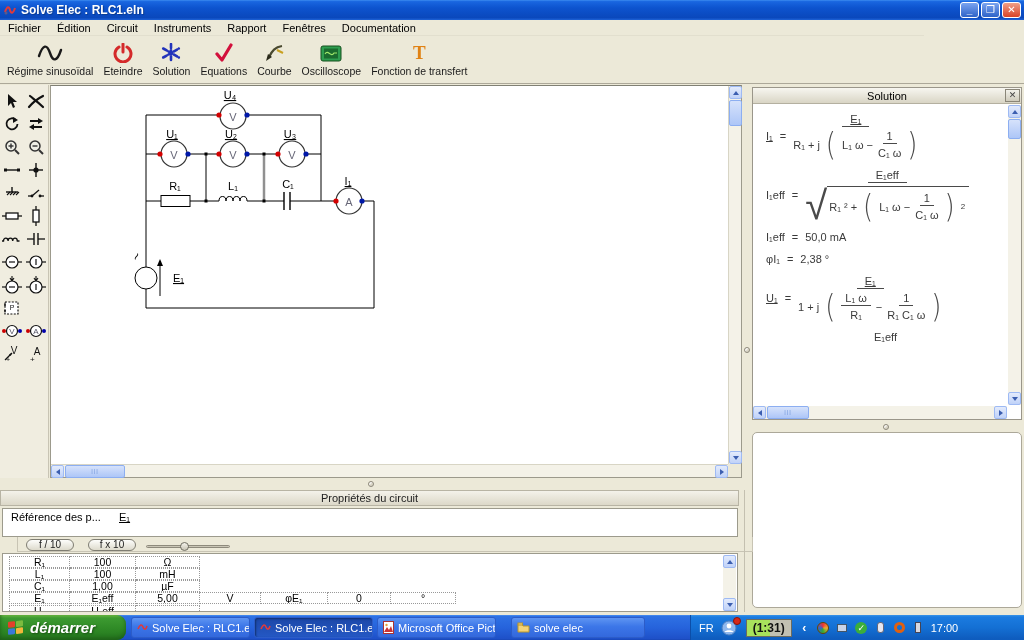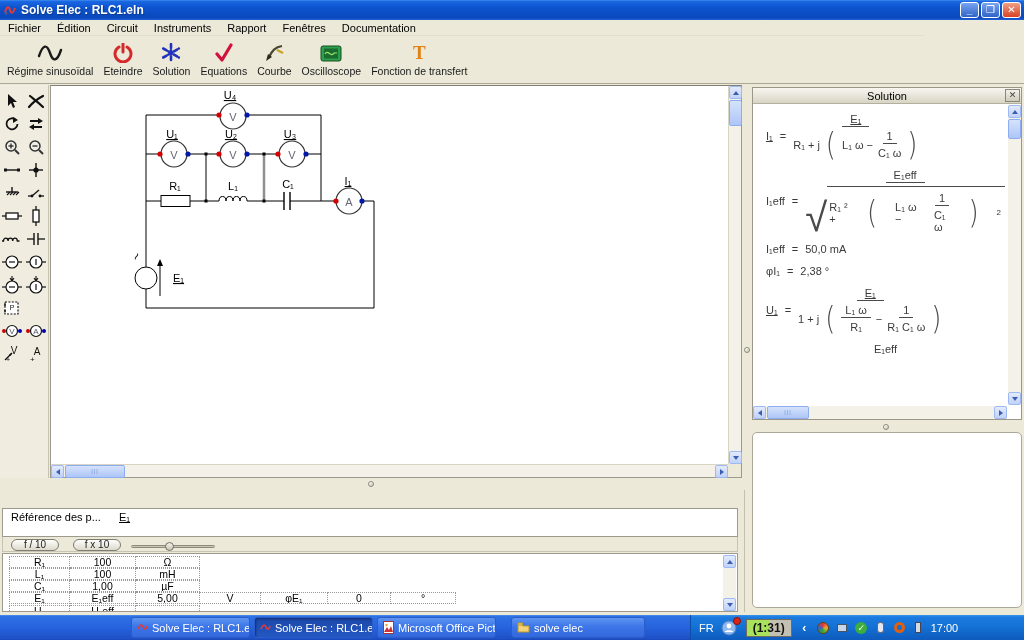--- a/index.html
+++ b/index.html
@@ -48,41 +48,41 @@
 .sol-content{position:absolute;left:1px;top:17px;right:14px;bottom:14px;overflow:hidden;padding:8px 2px 0 12px;color:#3a3a3a}
 .eq{display:flex;align-items:center;gap:7px;margin-bottom:10px}
 .frac{display:inline-flex;flex-direction:column;align-items:center}
 .frac .n{padding:0 8px 1px 8px;border-bottom:1px solid #4a4a4a;margin-bottom:1px;display:flex;align-items:center;gap:5px;justify-content:center}
 .frac .d{padding-top:2px;display:flex;align-items:center;gap:5px;justify-content:center}
 .sfrac .n{padding:0 4px 1px 4px}
 .paren{font-family:"DejaVu Sans",sans-serif;font-size:26px;font-weight:200;color:#4a4a4a;line-height:0.9;transform:scaleY(1.25);margin:0 1px}
 .u{text-decoration:underline}
 .sqrtwrap{display:flex;align-items:flex-end}
 .sqrt-sign{font-size:40px;line-height:0.78;color:#4a4a4a;font-weight:200;font-family:"DejaVu Sans",sans-serif}
-.sqrt-body{border-top:1px solid #4a4a4a;display:flex;align-items:center;gap:17px;padding:5px 4px 0 2px}
+.sqrt-body{border-top:1px solid #4a4a4a;display:flex;align-items:center;gap:5px;padding:5px 4px 0 2px}
 sup{font-size:8px}
 
 
 .blankpanel{left:752px;top:348px;width:270px;height:176px;background:#fff;border:1px solid #ACA899;border-radius:5px}
 
 
 .handle{width:6px;height:6px;border-radius:50%;background:#DAD6C6;border:1px solid #8E8A7C;box-shadow:inset 1px 1px 0 #fff}
 
 
 .divider{left:0;top:394px;width:742px;height:12px;background:#ECE9D8;display:flex;align-items:center;justify-content:center}
 
 
 .prop-header{left:0;top:406px;width:739px;height:16px;background:linear-gradient(180deg,#F4F2EA,#DCD8C8);border:1px solid #B8B4A4;display:flex;align-items:center;justify-content:center;color:#222}
 .prop-box{left:2px;top:424px;width:736px;height:29px;background:#fff;border:1px solid #9C9A8C}
 .prop-row{position:absolute;left:0;width:100%;height:13px}
 .prop-lab{position:absolute;left:8px}
 .prop-name{position:absolute;left:116px}
 .prop-val{position:absolute;left:162px}
 .prop-unit{position:absolute;left:216px}
-.btn-row{left:2px;top:453px;width:736px;height:15px;background:#ECE9D8;border:1px solid #C8C4B4;border-top:none}
+.btn-row{left:17px;top:453px;width:736px;height:15px;background:#ECE9D8;border:1px solid #C8C4B4;border-top:none}
 .xp-btn{position:absolute;top:2px;height:12px;border:1px solid #7F7D72;border-radius:6px;background:linear-gradient(180deg,#FDFDFB,#DDDACC);font-size:10px;line-height:10px;text-align:center;padding:0 6px;color:#222}
 .slider-track{position:absolute;left:128px;top:8px;width:84px;height:3px;background:#C9C5B5;border:1px solid #8E8A7C;border-radius:2px}
 .slider-thumb{position:absolute;left:33px;top:-4px;width:9px;height:9px;border-radius:50%;background:linear-gradient(180deg,#F4F2EA,#C9C5B5);border:1px solid #716F64}
 
 
 .ptable{left:2px;top:469px;width:736px;height:59px;background:#fff;border:1px solid #9C9A8C;overflow:hidden}
 .trow{position:absolute;left:6px;height:12px}
 .tcell{position:absolute;top:0;height:12px;border:1px dotted #999;border-left:none;text-align:center;font-size:10.5px;line-height:11px;overflow:hidden}
 .tcell.first{border-left:1px dotted #999}
 .ptable-sb{position:absolute;right:1px;top:1px;width:13px;height:56px;background:#F4F2E8}
@@ -619,20 +619,23 @@
 
   <div class="abs handle" style="left:744px;top:263px"></div>
   <div class="abs handle" style="left:883px;top:340px"></div>
 
   <div class="abs blankpanel"></div>
 
   <div class="abs divider">
     <span class="handle"></span>
   </div>
 
+  <div class="abs prop-header">
+    <span>Propriétés du circuit</span>
+  </div>
 
   <div class="abs prop-box">
     <div class="prop-row" style="top:2px">
       <span class="prop-lab">Référence des p...</span>
       <span class="prop-name u">E₁</span>
     </div>
   </div>
 
   <div class="abs btn-row">
     <span class="xp-btn" style="left:8px;width:48px">f / 10</span>
@@ -679,20 +682,29 @@
       <div class="abs sb-btn" style="left:0;bottom:0;width:13px;height:13px">
           <span class="tri-d"></span>
         </div>
     </div>
   </div>
 
   <div class="abs" style="left:744px;top:406px;width:1px;height:122px;background:#C4C0B0"></div>
 </div>
 
 <div class="abs taskbar">
+  <div class="startbtn">
+    <span class="flag">
+      <div style="background:#E3402B"></div>
+        <div style="background:#7CBB3F"></div>
+        <div style="background:#3B78D8"></div>
+        <div style="background:#F2B73A"></div>
+    </span>
+    <span class="stext">démarrer</span>
+  </div>
 
   <div class="task" style="left:131px;width:119px">
     <span class="ticon-sm">
         <svg width="11" height="11" viewBox="0 0 11 11">
           <path d="M1,7 C3,2 5,2 6,5 C7,8 9,8 10,4" stroke="#E03A3A" stroke-width="1.6" fill="none"></path>
         </svg>
       </span>
     <span>Solve Elec : RLC1.eln</span>
   </div>
   <div class="task active" style="left:254px;width:119px">

